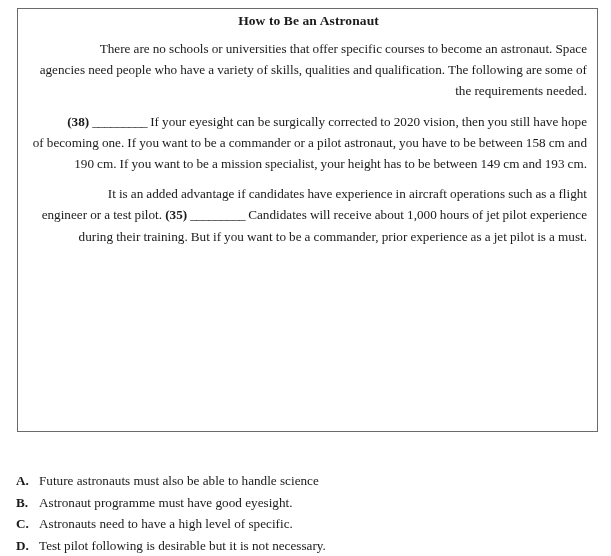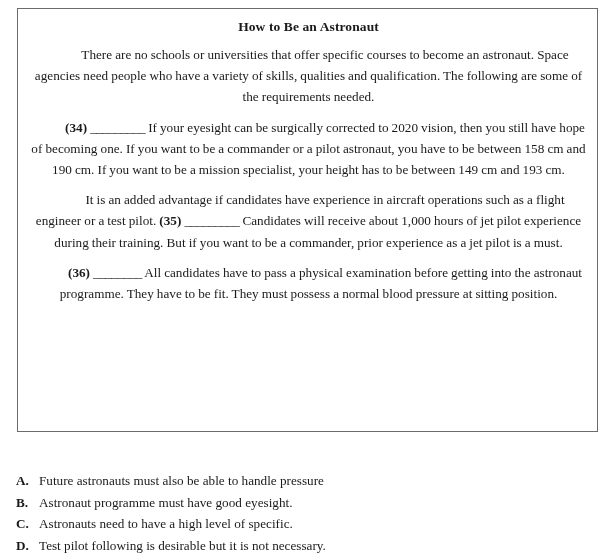--- a/index.html
+++ b/index.html
@@ -21,34 +21,34 @@
   }
   .passage-box {
     position: absolute;
     left: 17px;
     top: 8px;
     width: 581px;
     height: 424px;
     box-sizing: border-box;
     border: 1.5px solid #6b6b6b;
     background: #ffffff;
-    padding: 6px 10px 0 12px;
+    padding: 0 10px 0 12px;
   }
   .passage-title {
     text-align: center;
     font-weight: bold;
     font-size: 13.5px;
     letter-spacing: 0.1px;
     margin: 3px 0 9px 0;
     line-height: 17px;
   }
   .para {
     font-size: 13.2px;
     line-height: 21.2px;
-    text-align: center;
+    text-align: right;
     margin: 0 0 9px 0;
     text-indent: 33px;
     word-spacing: -0.2px;
   }
   .qnum {
     font-weight: bold;
   }
   .blank {
     letter-spacing: -0.5px;
   }
@@ -78,33 +78,32 @@
 
 <div class="page">
 
   <div class="passage-box">
 
     <div class="passage-title">How to Be an Astronaut</div>
 
     <p class="para"><span>There are no schools or universities that offer specific courses to become an astronaut. Space agencies need people who have a variety of skills, qualities and qualification. The following are some of the requirements needed.</span></p>
 
 
-    <p class="para"><span class="qnum">(34)</span> <span class="blank">_________</span> <span>If your eyesight can be surgically corrected to 2020 vision, then you still have hope of becoming one. If you want to be a commander or a pilot astronaut, you have to be between 158 cm and 190 cm. If you want to be a mission specialist, your height has to be between 149 cm and 193 cm.</span></p>
+    <p class="para"><span class="qnum">(38)</span> <span class="blank">_________</span> <span>If your eyesight can be surgically corrected to 2020 vision, then you still have hope of becoming one. If you want to be a commander or a pilot astronaut, you have to be between 158 cm and 190 cm. If you want to be a mission specialist, your height has to be between 149 cm and 193 cm.</span></p>
 
     <p class="para"><span>It is an added advantage if candidates have experience in aircraft operations such as a flight engineer or a test pilot.</span> <span class="qnum">(35)</span> <span class="blank">_________</span> <span>Candidates will receive about 1,000 hours of jet pilot experience during their training. But if you want to be a commander, prior experience as a jet pilot is a must.</span></p>
 
-    <p class="para"><span class="qnum">(36)</span> <span class="blank">________</span> <span>All candidates have to pass a physical examination before getting into the astronaut programme. They have to be fit. They must possess a normal blood pressure at sitting position.</span></p>
 
   </div>
 
   <div class="options">
 
     <div class="option-row">
       <span class="option-letter">A.</span>
-      <span class="option-text">Future astronauts must also be able to handle pressure</span>
+      <span class="option-text">Future astronauts must also be able to handle science</span>
     </div>
 
     <div class="option-row">
       <span class="option-letter">B.</span>
       <span class="option-text">Astronaut programme must have good eyesight.</span>
     </div>
 
     <div class="option-row">
       <span class="option-letter">C.</span>
       <span class="option-text">Astronauts need to have a high level of specific.</span>

